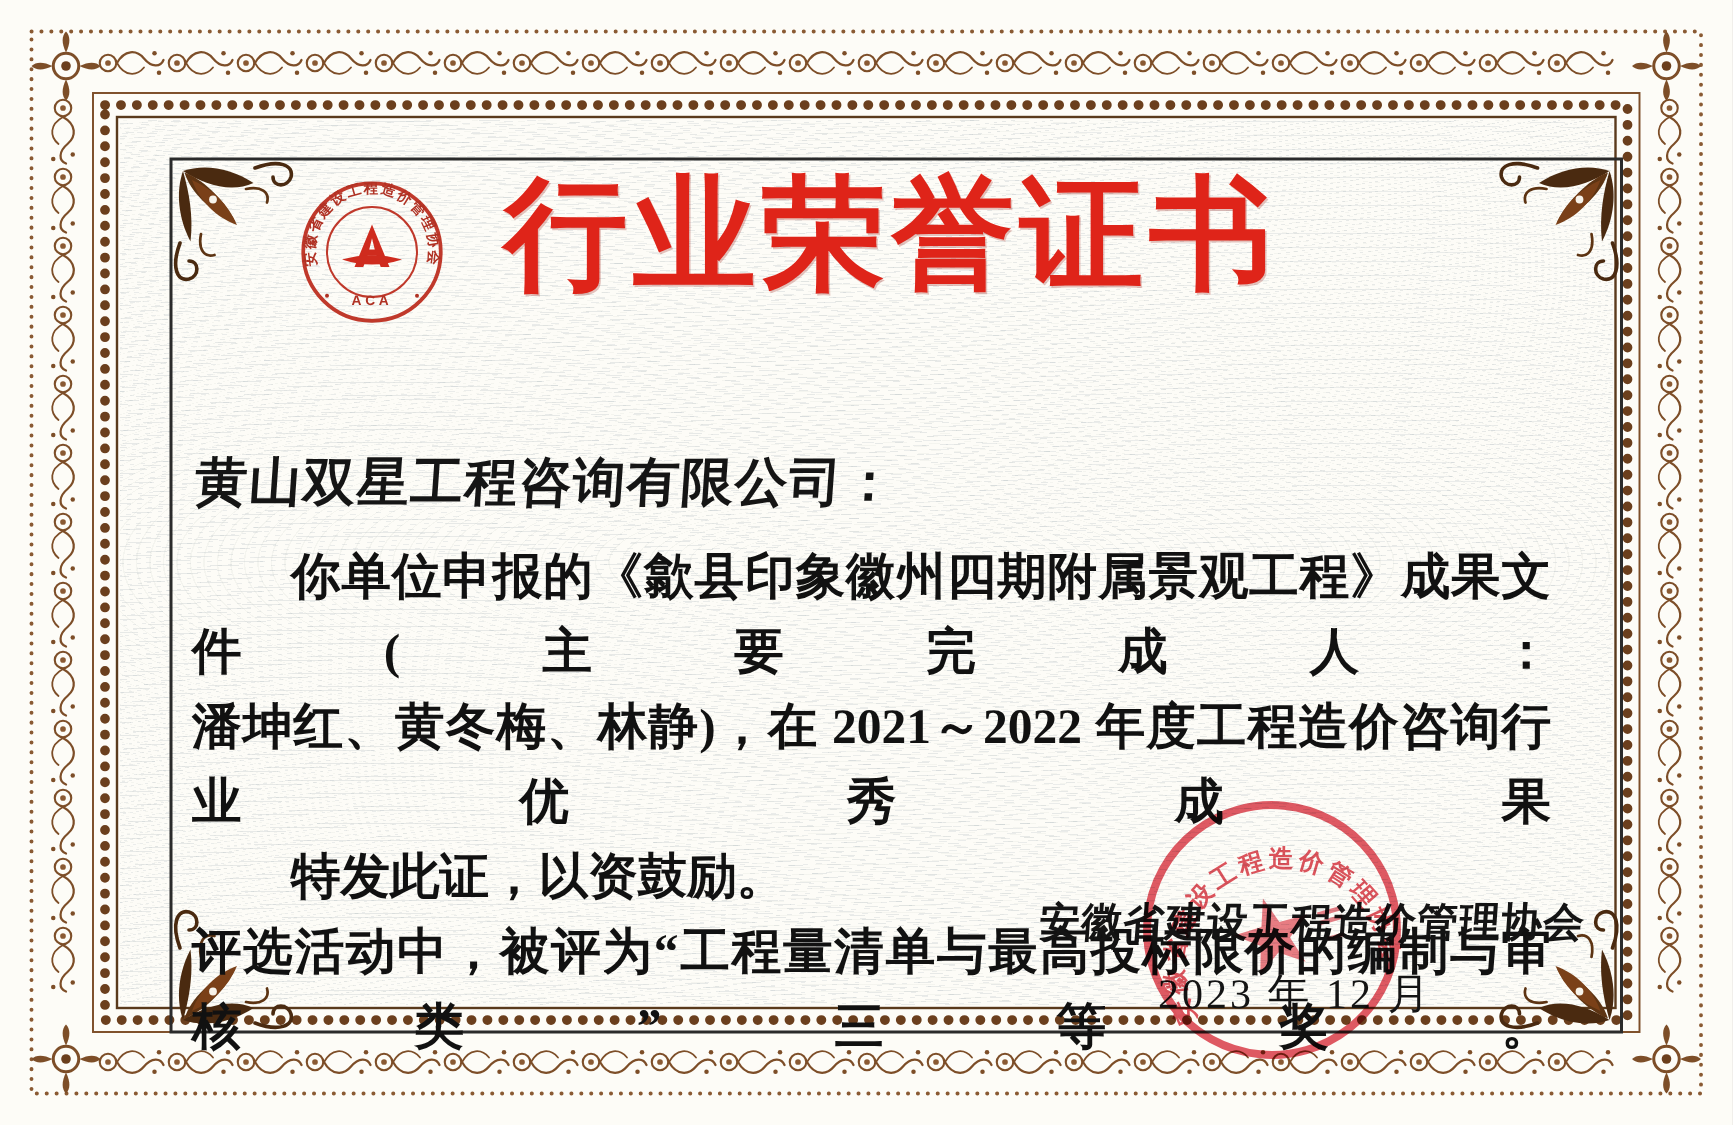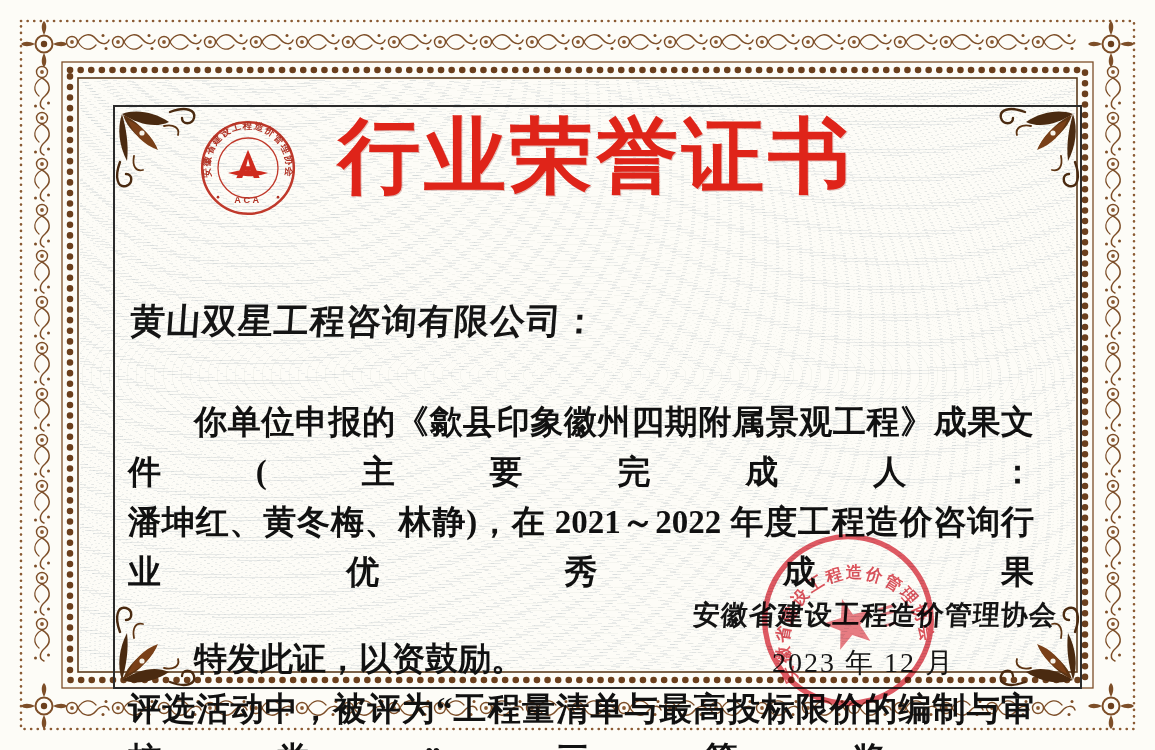--- a/index.html
+++ b/index.html
@@ -16,39 +16,39 @@
       repeating-radial-gradient(ellipse 160% 70% at 82% 140%, rgba(148,162,172,.24) 0 1px, transparent 1px 12px),
       repeating-radial-gradient(ellipse 140% 60% at 50% 50%, rgba(160,170,160,.12) 0 1px, transparent 1px 9px);
     opacity:.75;
   }
   #frame-svg{position:absolute;inset:0;z-index:1;pointer-events:none;}
   .content{position:absolute;inset:0;z-index:2;}
 
   .logo{position:absolute;left:198px;top:118px;width:100px;height:100px;}
 
   .title{
-    position:absolute;left:316px;top:112px;width:560px;
-    text-align:center;font-size:82px;font-weight:bold;
+    position:absolute;left:292px;top:112px;width:560px;
+    text-align:right;font-size:82px;font-weight:bold;
     color:#df2419;letter-spacing:4px;line-height:1.1;
     text-shadow:1px 1px 0 rgba(150,20,10,.25);
     font-family:"Liberation Serif","DejaVu Serif",serif;
   }
   .recipient{
     position:absolute;left:130px;top:298px;
     font-size:35px;font-weight:bold;color:#151515;
     letter-spacing:1px;transform:skewX(-4deg);
     font-family:"DejaVu Serif","Liberation Serif",serif;
   }
   .body-text{
     position:absolute;left:128px;top:360px;width:906px;
     font-size:33px;font-weight:bold;color:#111;line-height:50px;
   }
   .line{white-space:nowrap;}
   .line.fill{white-space:normal;text-align:justify;text-align-last:justify;}
-  .line.indent{text-indent:66px;margin-top:37px;}
+  .line.indent{text-indent:66px;}
   .issuer{
     position:absolute;left:693px;top:597px;
     font-size:27px;font-weight:bold;color:#141414;letter-spacing:1px;
     transform:skewX(-4deg);
     font-family:"DejaVu Serif","Liberation Serif",serif;
   }
   .date{
     position:absolute;left:772px;top:644px;
     font-size:28px;color:#141414;letter-spacing:2px;
   }

